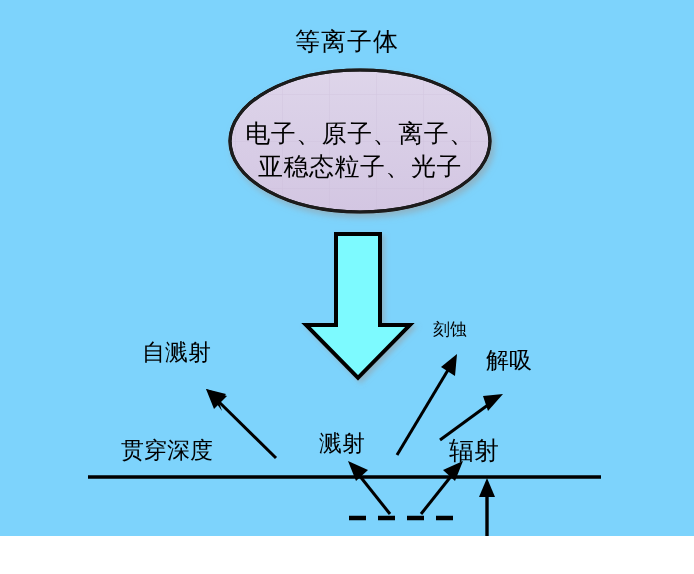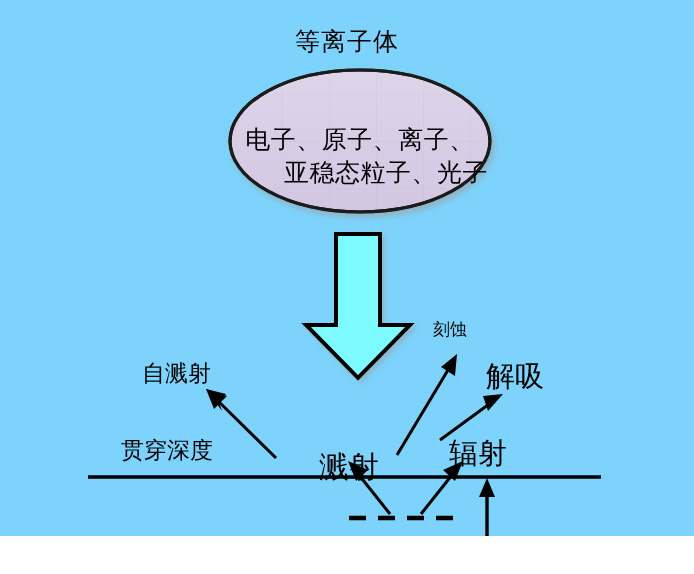--- a/index.html
+++ b/index.html
@@ -33,37 +33,36 @@
   #plasma-title {
     left: 0;
     top: 28px;
     width: 694px;
     text-align: center;
     font-size: 25px;
     letter-spacing: 1px;
   }
   #ellipse-text {
     left: 232px;
-    top: 126px;
+    top: 120px;
     width: 256px;
     text-align: center;
     font-size: 25px;
     letter-spacing: 0.5px;
   }
   #ellipse-text .line2 {
     display: block;
     margin-top: 4px;
-    text-align: right;
   }
-  .lbl-self-sputter { left: 142px; top: 360px; font-size: 23px; text-align: right; }
+  .lbl-self-sputter { left: 142px; top: 339px; font-size: 23px; text-align: right; }
   .lbl-etch        { left: 433px; top: 320px; font-size: 17px; }
-  .lbl-desorb      { left: 486px; top: 360px; font-size: 29px; }
+  .lbl-desorb      { left: 486px; top: 347px; font-size: 23px; }
   .lbl-surface     { left: 121px; top: 437px; font-size: 23px; }
-  .lbl-sputter     { left: 319px; top: 430px; font-size: 30px; margin-top: 20px; }
-  .lbl-radiate     { left: 449px; top: 437px; font-size: 29px; text-align: center; }
+  .lbl-sputter     { left: 319px; top: 430px; font-size: 23px; }
+  .lbl-radiate     { left: 449px; top: 437px; font-size: 25px; text-align: center; }
   .lbl-depth       { left: 497px; top: 503px; font-size: 24px; }
 </style>
 </head>
 <body>
 
 <div id="stage">
 
   <svg width="694" height="574" viewBox="0 0 694 574">
 
     <defs>

